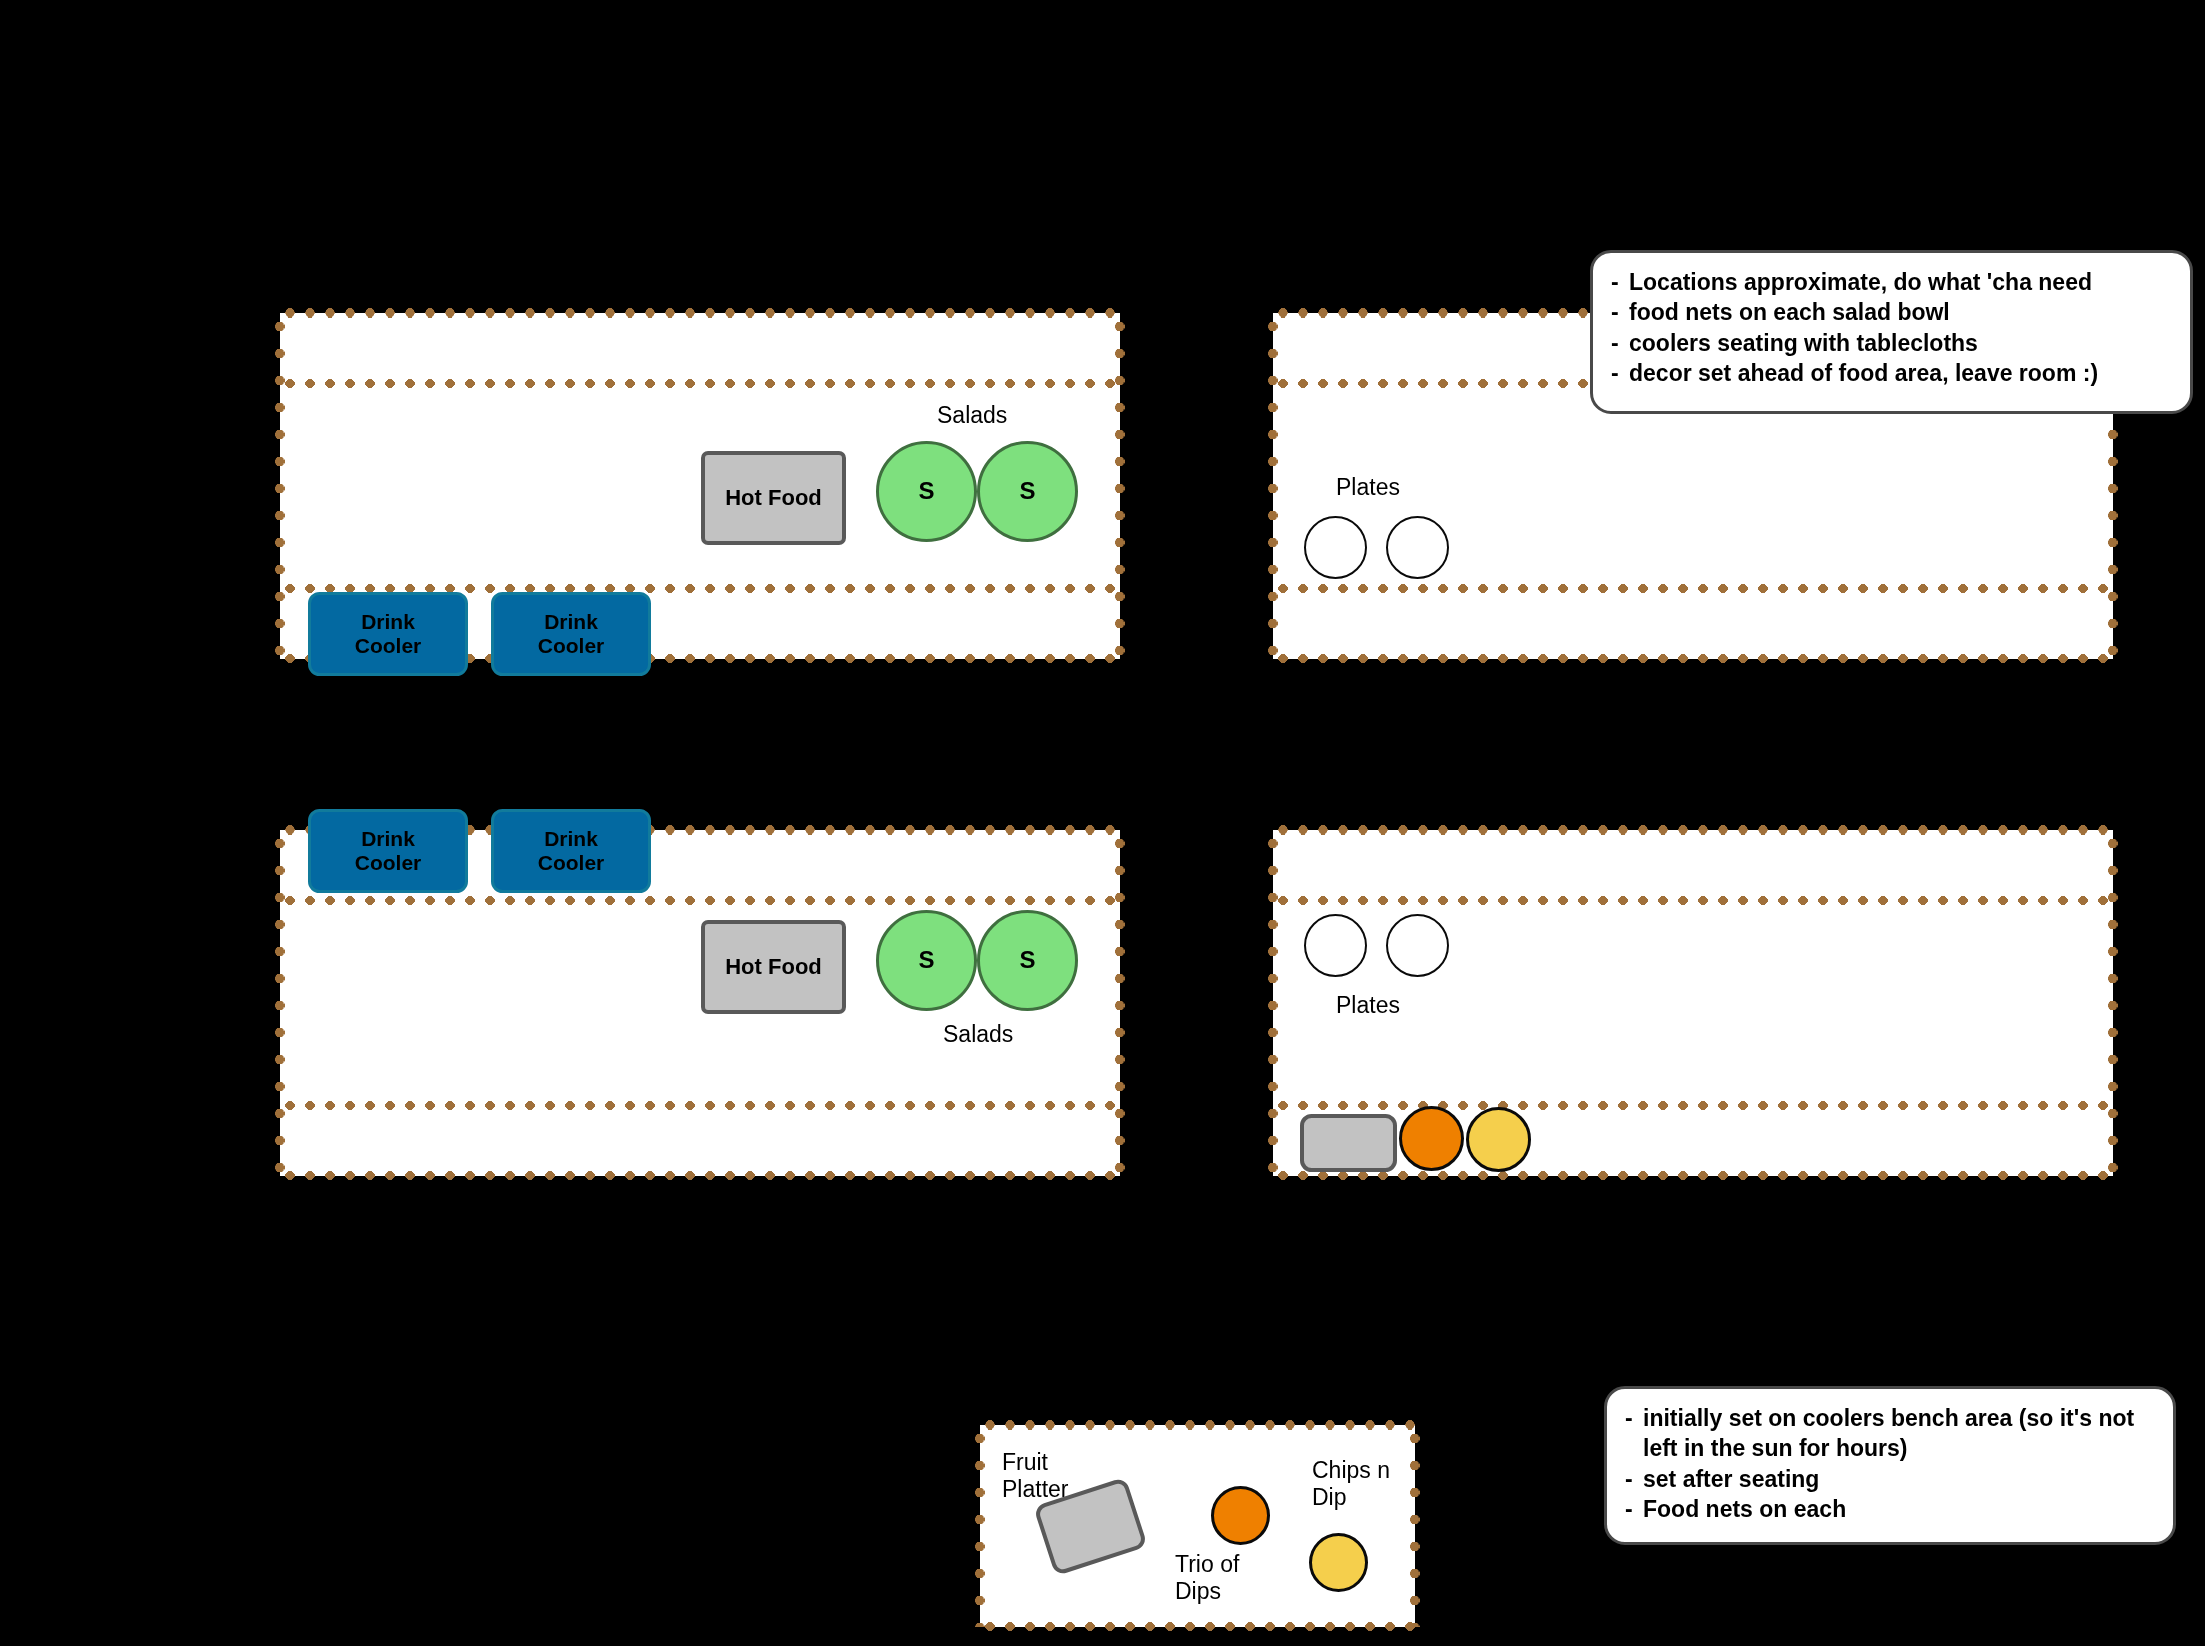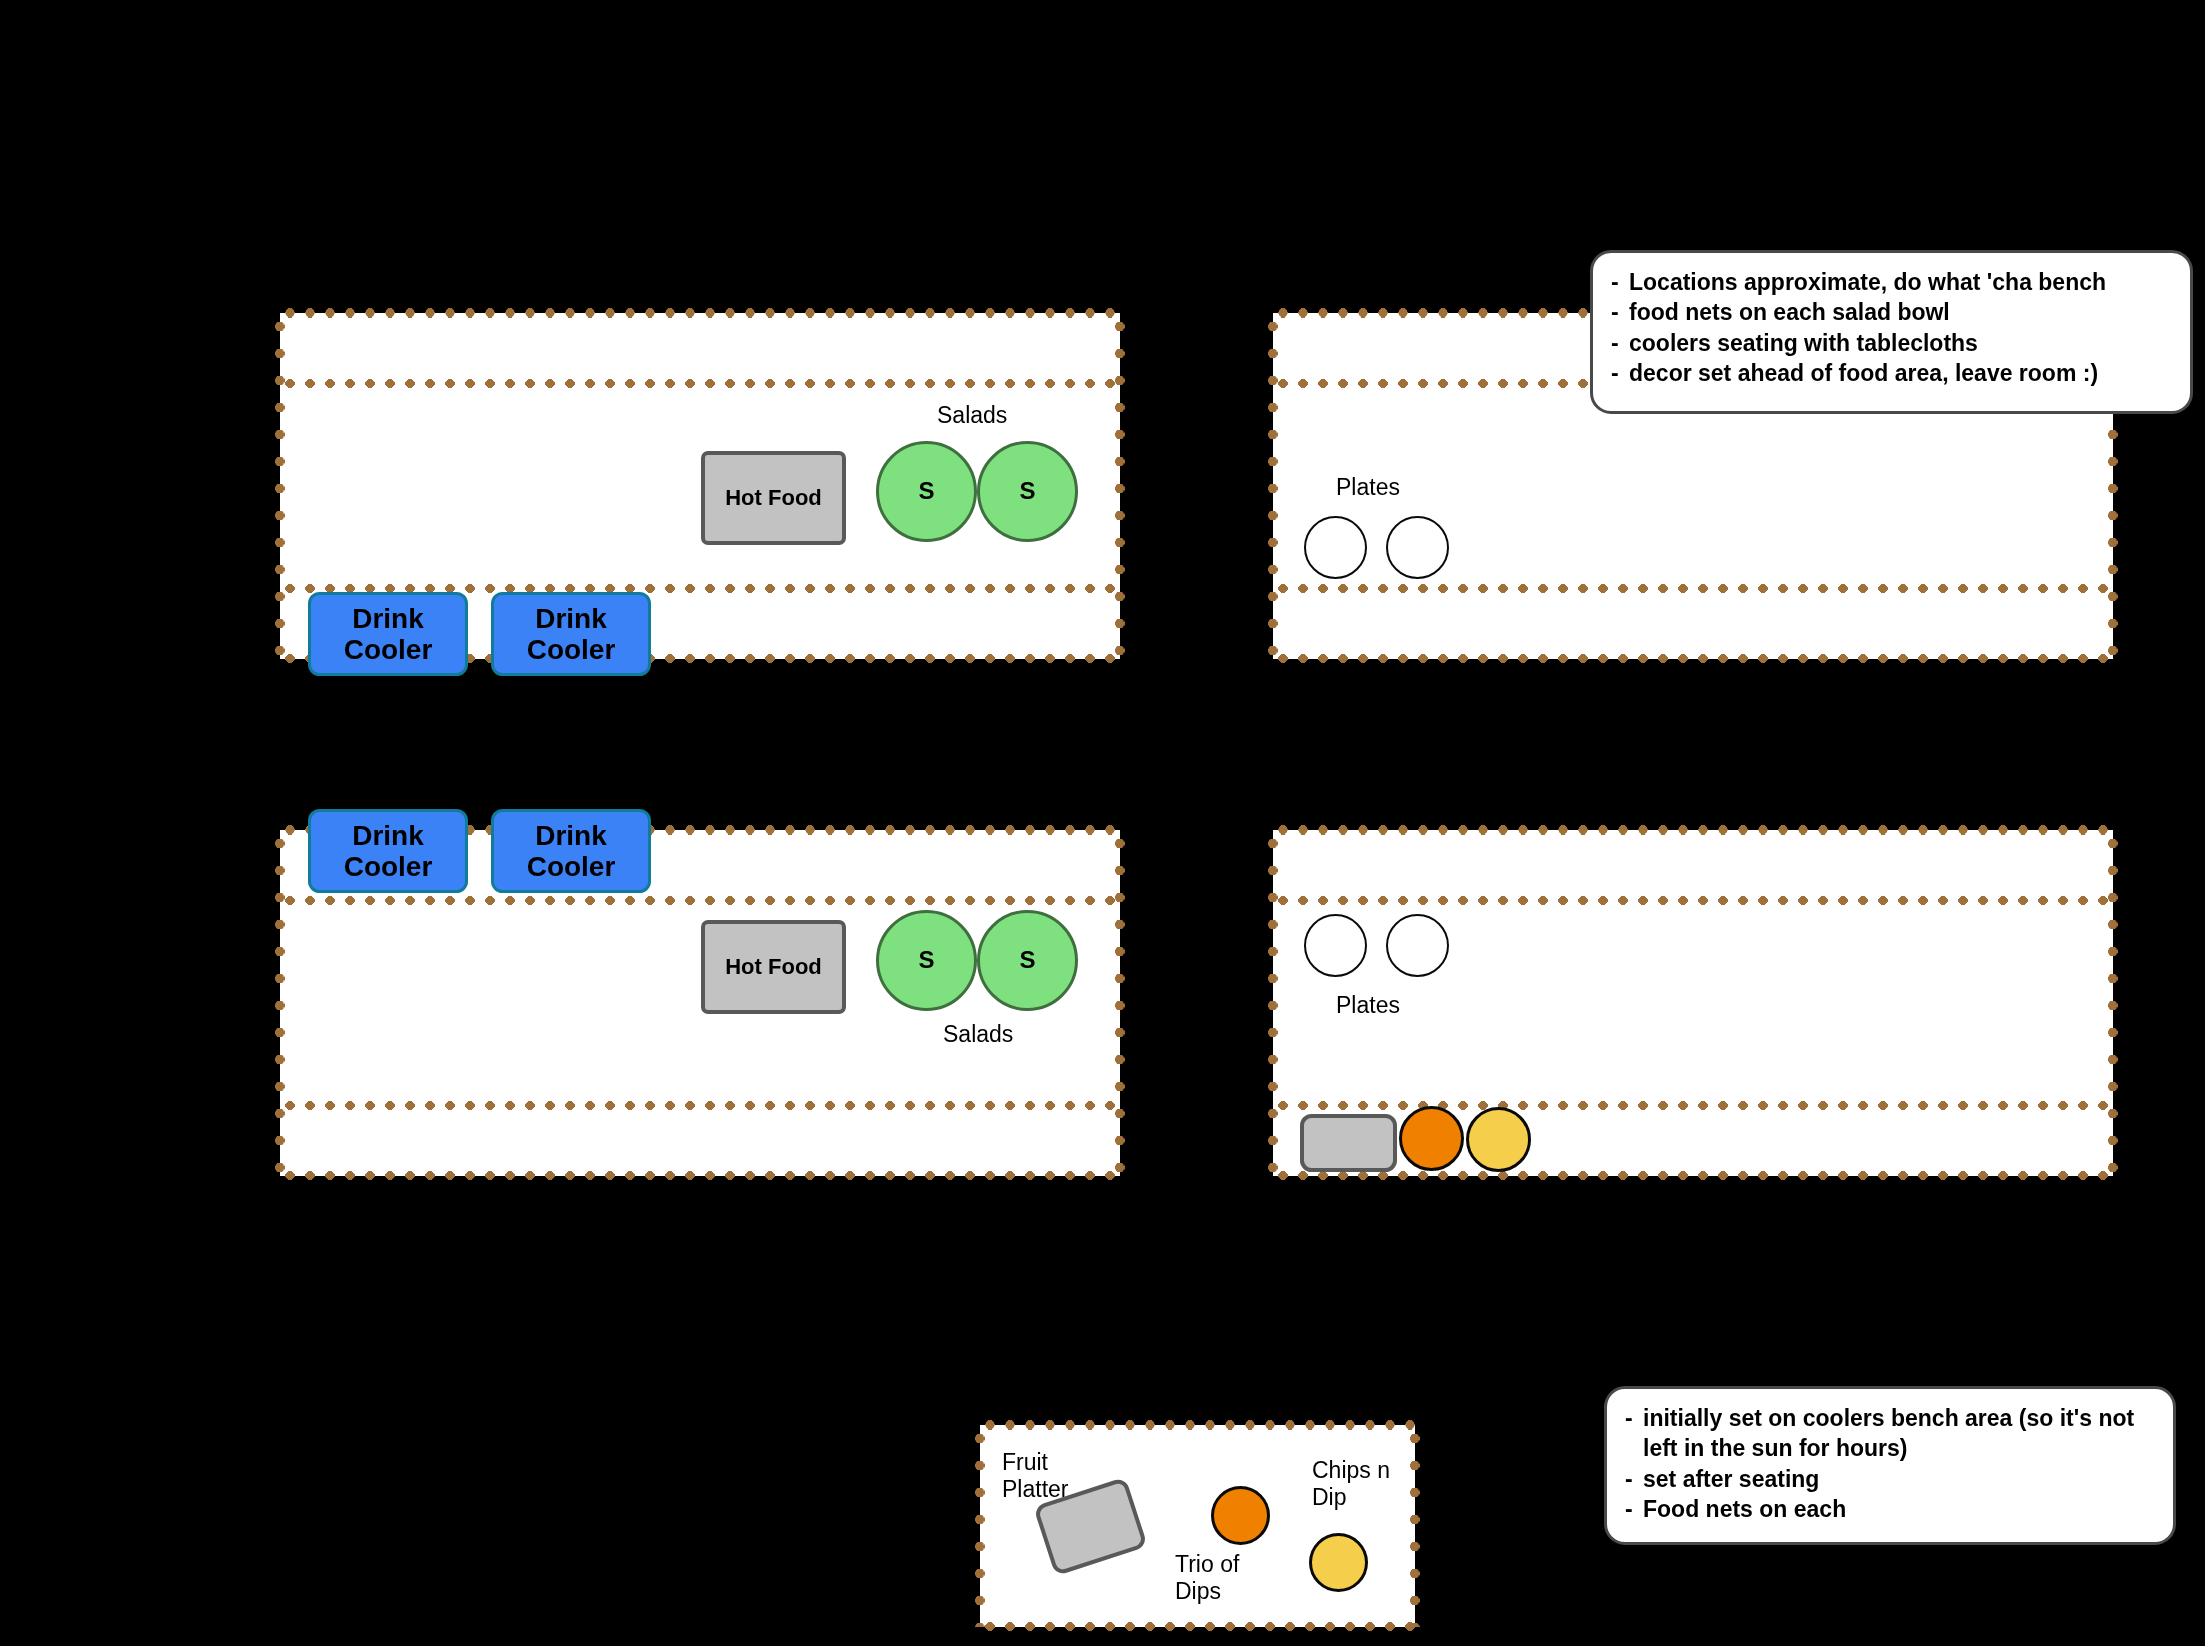--- a/index.html
+++ b/index.html
@@ -34,24 +34,24 @@
     background-position:50% 0;
     background-repeat:repeat-y;
   }
 
   
   .item{position:absolute;box-sizing:border-box;display:flex;
         align-items:center;justify-content:center;text-align:center;
         color:#000;line-height:1.12;font-weight:700;}
 
   .cooler{
-    background:#3b82f6;
+    background:#0369a1;
     border:3.7px solid #117b9c;
     border-radius:11.5px;
-    font-size:28px;
+    font-size:21px;
     white-space:pre-line;
   }
   .hotfood{
     background:#c2c2c2;
     border:4.7px solid #595959;
     border-radius:7px;
     font-size:22px;
   }
   .salad{
     background:#7ee07e;
@@ -185,21 +185,21 @@
   <div class="item dip-orange" style="left:1211px;top:1486px;width:59px;height:59px;"></div>
   <div class="lbl" style="left:1175px;top:1551px;">Trio of
 Dips</div>
   <div class="lbl" style="left:1312px;top:1457px;">Chips n
 Dip</div>
   <div class="item dip-yellow" style="left:1309px;top:1533px;width:59px;height:59px;"></div>
 
   <div class="callout" style="left:1590px;top:250px;width:603px;height:164px;">
     <div class="row">
       <span class="dash">-</span>
-      <span class="txt">Locations approximate, do what 'cha bench</span>
+      <span class="txt">Locations approximate, do what 'cha need</span>
     </div>
     <div class="row">
       <span class="dash">-</span>
       <span class="txt">food nets on each salad bowl</span>
     </div>
     <div class="row">
       <span class="dash">-</span>
       <span class="txt">coolers seating with tablecloths</span>
     </div>
     <div class="row">

